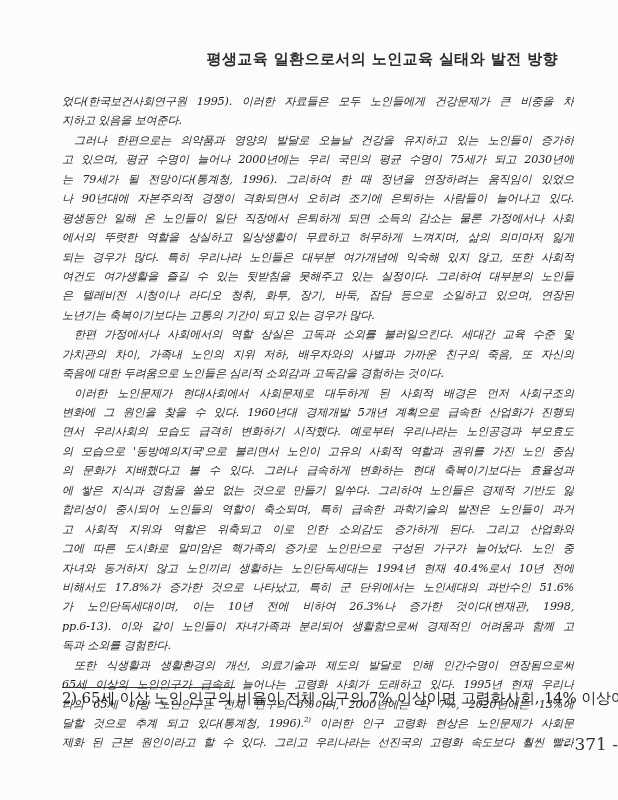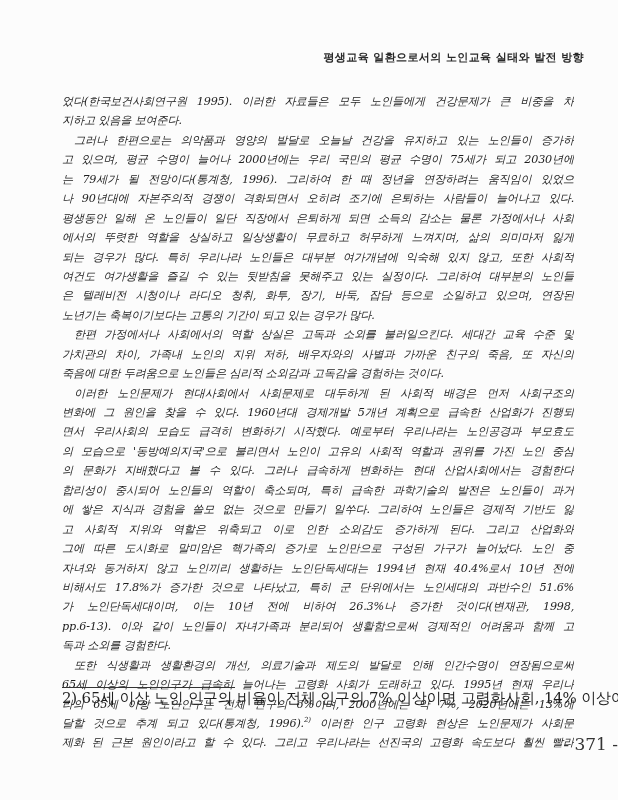--- a/index.html
+++ b/index.html
@@ -1,21 +1,21 @@
 <!DOCTYPE html>
 <html><head>
 <meta charset="utf-8">
 <style>
   html, body { margin:0; padding:0; }
   body {
     width:618px; height:800px; background:#fcfcfc; position:relative; overflow:hidden;
     font-family: "DejaVu Serif", "Liberation Serif", serif; color:#1e1e1e;
   }
   .header {
-    position:absolute; top:50px; right:34px; font-size:11px; letter-spacing:0.4px;
+    position:absolute; top:50px; right:60px; font-size:15px; letter-spacing:0.4px;
     font-weight:bold; color:#2a2a2a; white-space:nowrap;
   }
   .body-text { position:absolute; left:62px; top:92px; width:512px;font-style:italic; }
   .line {
     height:19.45px; line-height:19.45px; font-size:11.2px; white-space:nowrap;
     text-align:justify; text-align-last:justify; overflow:hidden; letter-spacing:-0.2px;
   }
   .line.last { text-align-last:left; }
   .line.indent { padding-left:12px; }
   sup { font-size:7px; line-height:0; }
@@ -47,23 +47,23 @@
     <div class="line"><span>여건도 여가생활을 즐길 수 있는 뒷받침을 못해주고 있는 실정이다. 그리하여 대부분의 노인들</span></div>
     <div class="line"><span>은 텔레비전 시청이나 라디오 청취, 화투, 장기, 바둑, 잡담 등으로 소일하고 있으며, 연장된</span></div>
     <div class="line last"><span>노년기는 축복이기보다는 고통의 기간이 되고 있는 경우가 많다.</span></div>
     <div class="line indent"><span>한편 가정에서나 사회에서의 역할 상실은 고독과 소외를 불러일으킨다. 세대간 교육 수준 및</span></div>
     <div class="line"><span>가치관의 차이, 가족내 노인의 지위 저하, 배우자와의 사별과 가까운 친구의 죽음, 또 자신의</span></div>
     <div class="line last"><span>죽음에 대한 두려움으로 노인들은 심리적 소외감과 고독감을 경험하는 것이다.</span></div>
     <div class="line indent"><span>이러한 노인문제가 현대사회에서 사회문제로 대두하게 된 사회적 배경은 먼저 사회구조의</span></div>
     <div class="line"><span>변화에 그 원인을 찾을 수 있다. 1960년대 경제개발 5개년 계획으로 급속한 산업화가 진행되</span></div>
     <div class="line"><span>면서 우리사회의 모습도 급격히 변화하기 시작했다. 예로부터 우리나라는 노인공경과 부모효도</span></div>
     <div class="line"><span>의 모습으로 '동방예의지국'으로 불리면서 노인이 고유의 사회적 역할과 권위를 가진 노인 중심</span></div>
-    <div class="line"><span>의 문화가 지배했다고 볼 수 있다. 그러나 급속하게 변화하는 현대 산업사회에서는 경험한다</span></div>
+    <div class="line"><span>의 문화가 지배했다고 볼 수 있다. 그러나 급속하게 변화하는 현대 축복이기보다는 효율성과</span></div>
+    <div class="line"><span>에 쌓은 지식과 경험을 쓸모 없는 것으로 만들기 일쑤다. 그리하여 노인들은 경제적 기반도 잃</span></div>
     <div class="line"><span>합리성이 중시되어 노인들의 역할이 축소되며, 특히 급속한 과학기술의 발전은 노인들이 과거</span></div>
-    <div class="line"><span>에 쌓은 지식과 경험을 쓸모 없는 것으로 만들기 일쑤다. 그리하여 노인들은 경제적 기반도 잃</span></div>
     <div class="line"><span>고 사회적 지위와 역할은 위축되고 이로 인한 소외감도 증가하게 된다.        그리고 산업화와</span></div>
     <div class="line"><span>그에 따른 도시화로 말미암은 핵가족의 증가로 노인만으로 구성된 가구가 늘어났다. 노인 중</span></div>
     <div class="line"><span>자녀와 동거하지 않고 노인끼리 생활하는 노인단독세대는 1994년 현재 40.4%로서 10년 전에</span></div>
     <div class="line"><span>비해서도 17.8%가 증가한 것으로 나타났고, 특히 군 단위에서는 노인세대의 과반수인 51.6%</span></div>
     <div class="line"><span>가 노인단독세대이며, 이는 10년 전에 비하여 26.3%나 증가한 것이다(변재관, 1998,</span></div>
     <div class="line"><span>pp.6-13). 이와 같이 노인들이 자녀가족과 분리되어 생활함으로써 경제적인 어려움과 함께 고</span></div>
     <div class="line last"><span>독과 소외를 경험한다.</span></div>
     <div class="line indent"><span>또한 식생활과 생활환경의 개선, 의료기술과 제도의 발달로 인해 인간수명이 연장됨으로써</span></div>
     <div class="line"><span>65세 이상의 노인인구가 급속히 늘어나는 고령화 사회가 도래하고 있다. 1995년 현재 우리나</span></div>
     <div class="line"><span>라의 65세 이상 노인인구는 전체 인구의 6%이며, 2000년에는 약 7%, 2020년에는 13%에</span></div>

